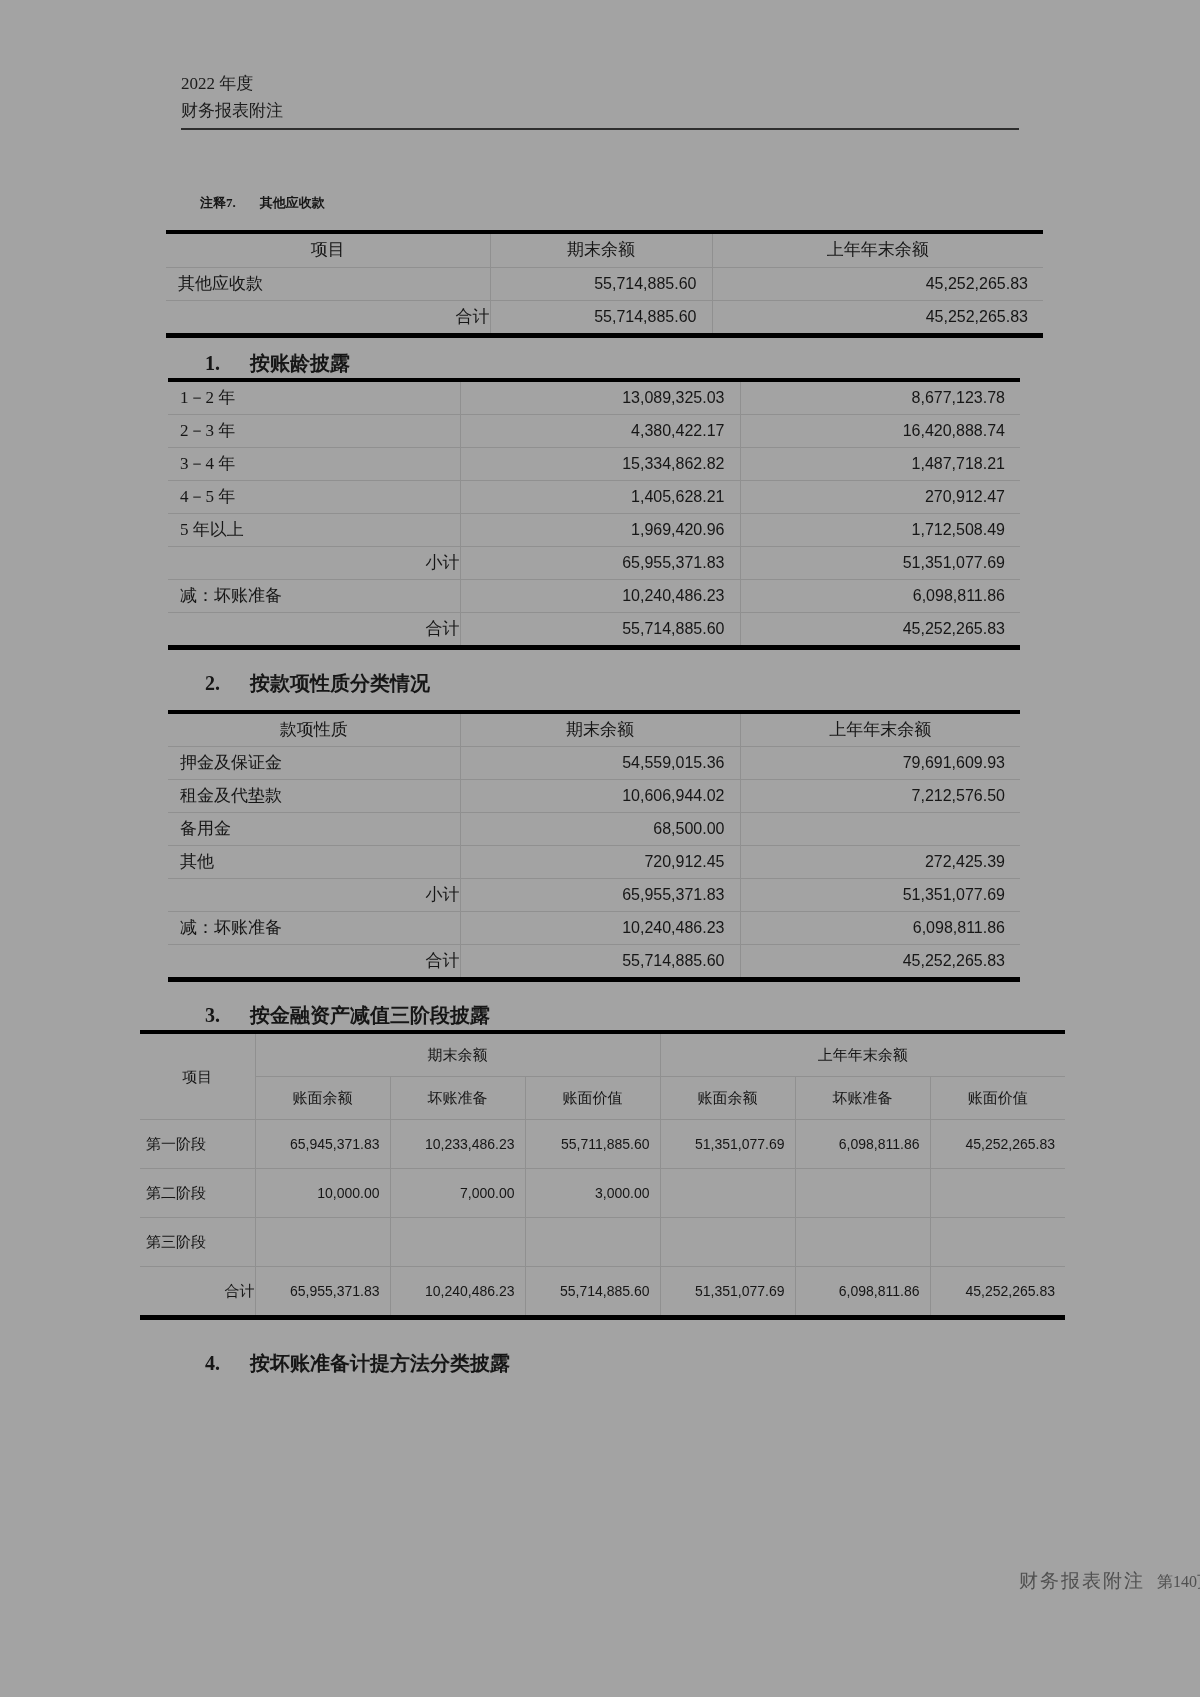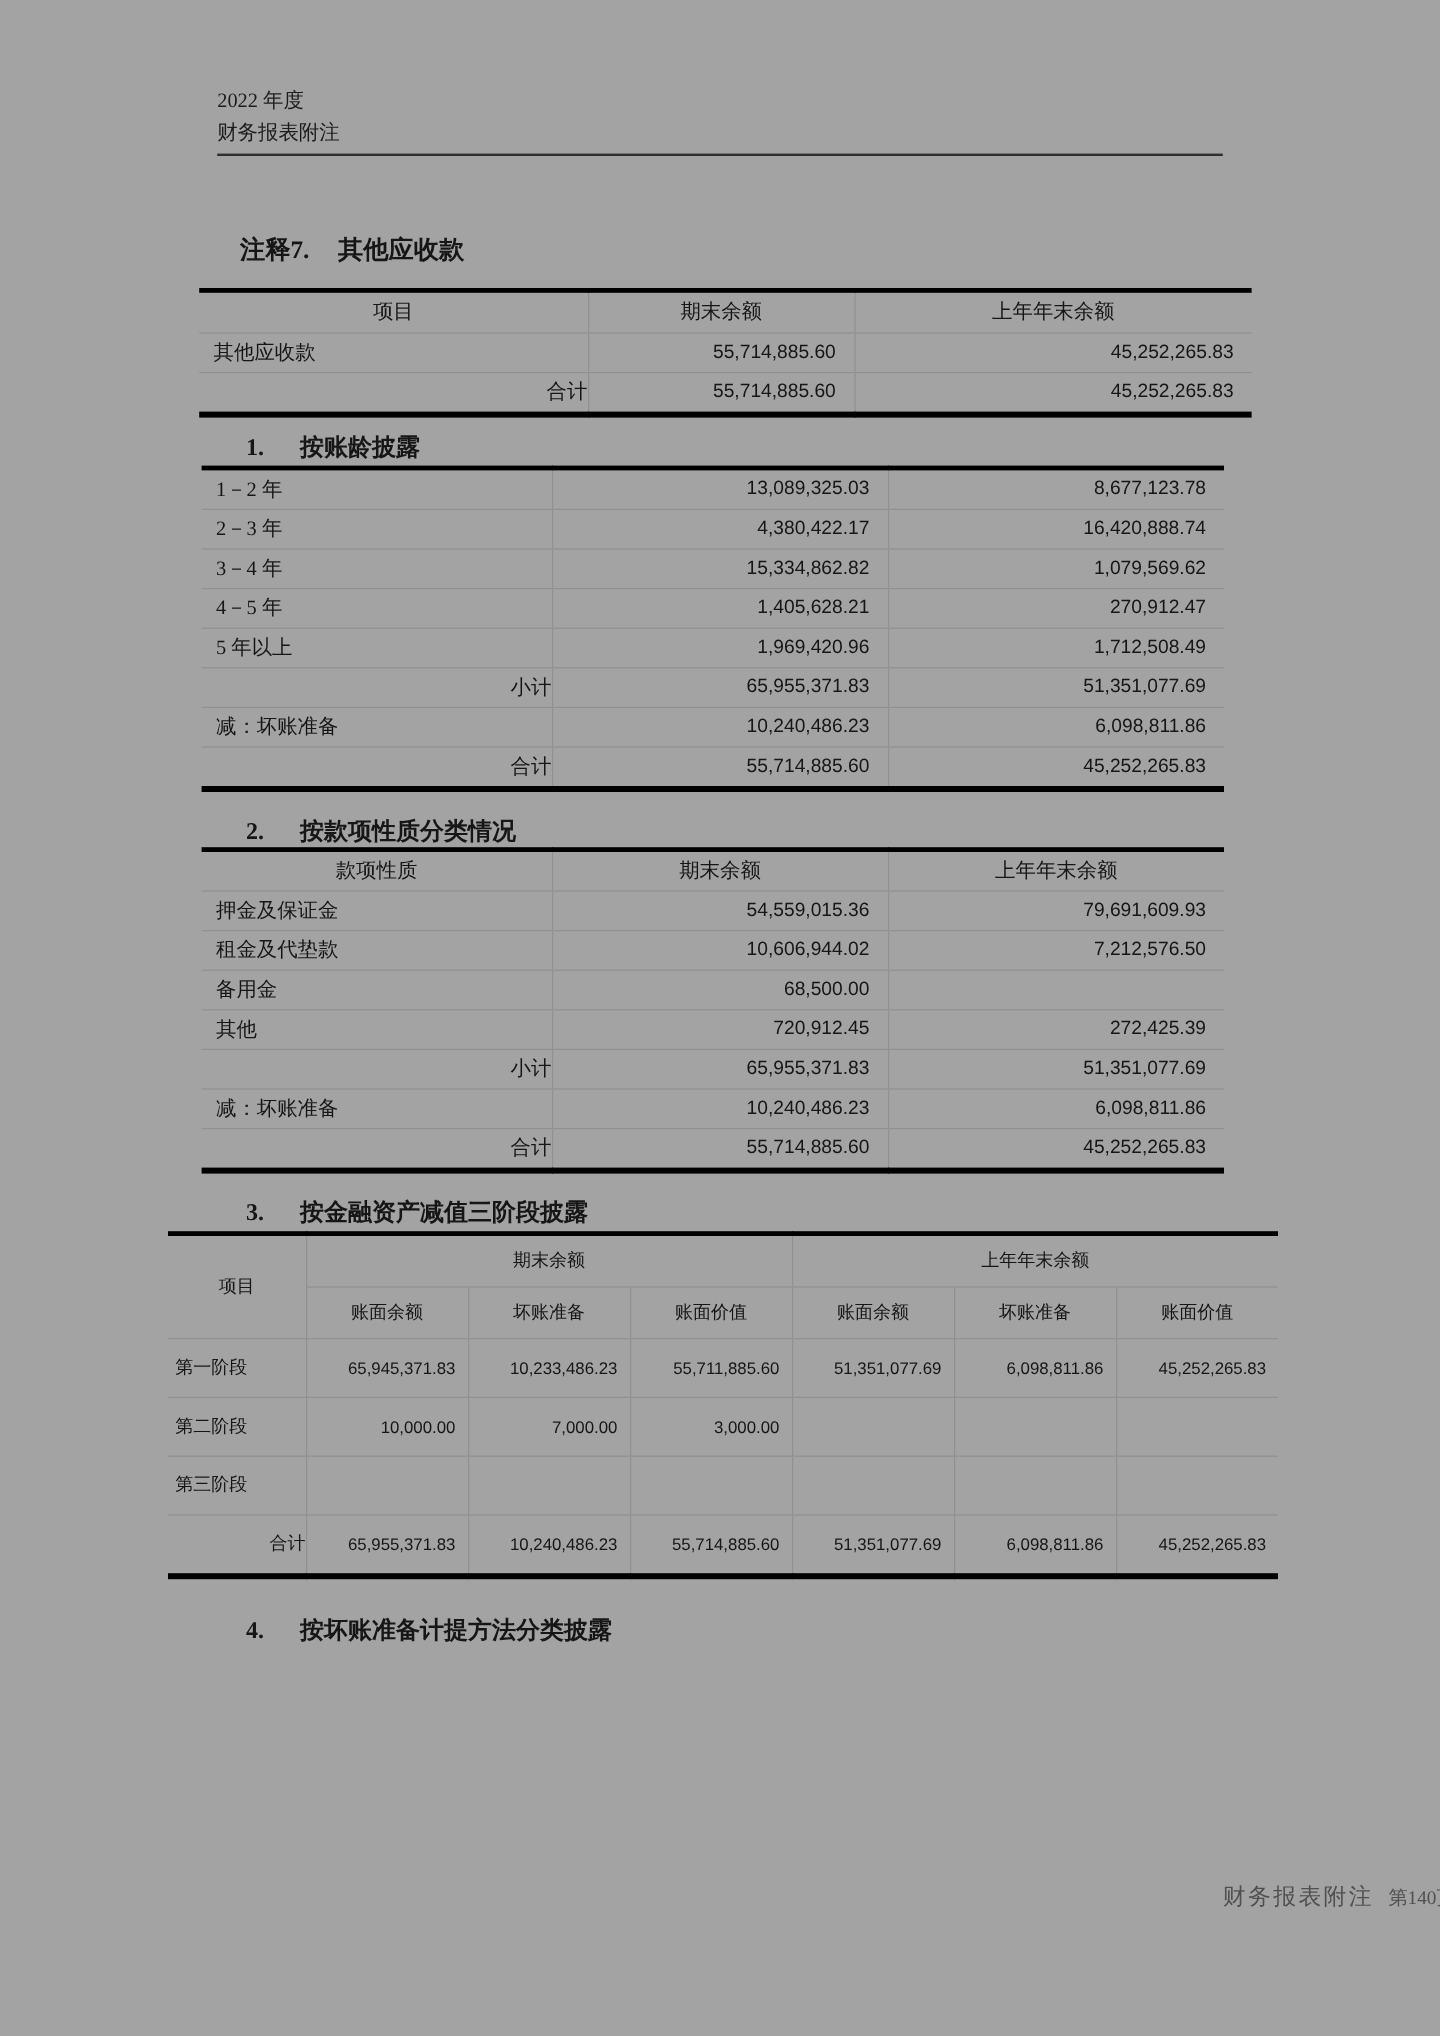--- a/index.html
+++ b/index.html
@@ -6,21 +6,21 @@
   html,body { background:#ffffff; }
   .page {
     position:relative; width:1200px; height:1697px; background:#a3a3a3;
     font-family:"Liberation Serif","DejaVu Serif",serif; color:#161616; overflow:hidden;
   }
   .doc-header { position:absolute; left:181px; top:70px; font-size:17px; line-height:27px; color:#1c1c1c; }
   .header-rule { position:absolute; left:181px; top:128px; width:838px; height:2px; background:#2e2e2e; }
 
   .content { position:absolute; top:0; left:0; width:100%; }
 
-  .h-note { margin:194px 0 0 200px; font-size:21px; font-weight:bold; }
+  .h-note { margin:194px 0 0 200px; font-size:13px; font-weight:bold; }
   .h-note .no { margin-right:24px; }
   .h-sub  { margin:36px 0 0 210px; font-size:20px; font-weight:bold; line-height:26px; }
   .h-num  { margin-left:205px; font-size:20px; font-weight:bold; line-height:26px; }
   .h-num .no { margin-right:30px; }
   .mt12 { margin-top:12px; } .mt20 { margin-top:20px; } .mt30 { margin-top:30px; }
 
   table { border-collapse:collapse; table-layout:fixed; }
   .tbl { border-top:4px solid #000; border-bottom:5px solid #000; }
   .tbl th, .tbl td {
     border-right:1px solid #909090; font-weight:normal;
@@ -28,21 +28,21 @@
   }
   .tbl th:last-child, .tbl td:last-child { border-right:none; }
   .tbl tr + tr th, .tbl tr + tr td { border-top:1px solid #909090; }
   .tbl tr.hdr th { height:35px; text-align:center; }
   .tbl .c { text-align:right; }
   .tbl .l { text-align:left; padding-left:12px; }
   .tbl .num { text-align:right; padding-right:15px; font-family:"Liberation Sans","DejaVu Sans",sans-serif; font-size:16px; }
 
   .tbl-summary { margin:18px 0 0 166px; width:877px; }
   .tbl-aging, .tbl-nature { margin:2px 0 0 168px; width:852px; }
-  .tbl-nature { margin-top:0; }
+  .tbl-nature { margin-top:14px; }
 
   .tbl-stage { margin:2px 0 0 140px; width:925px; }
   .tbl-stage th, .tbl-stage td { height:48px; line-height:48px; font-size:15px; }
   .tbl-stage tr.ghdr th, .tbl-stage tr.shdr th { height:42px; line-height:42px; text-align:center; }
   .tbl-stage .num { padding-right:10px; font-size:14px; }
   .tbl-stage .l { padding-left:6px; }
 
   .doc-footer { position:absolute; top:1568px; left:0; width:100%; text-align:right; color:#505050;margin-left:13px; }
   .doc-footer .t { font-size:19px; letter-spacing:2px; margin-right:12px; }
   .doc-footer .p { font-size:16px; }
@@ -107,21 +107,21 @@
           <td class="num">8,677,123.78</td>
         </tr>
         <tr>
           <td class="l">2－3 年</td>
           <td class="num">4,380,422.17</td>
           <td class="num">16,420,888.74</td>
         </tr>
         <tr>
           <td class="l">3－4 年</td>
           <td class="num">15,334,862.82</td>
-          <td class="num">1,079,569.62</td>
+          <td class="num">1,487,718.21</td>
         </tr>
         <tr>
           <td class="l">4－5 年</td>
           <td class="num">1,405,628.21</td>
           <td class="num">270,912.47</td>
         </tr>
         <tr>
           <td class="l">5 年以上</td>
           <td class="num">1,969,420.96</td>
           <td class="num">1,712,508.49</td>

